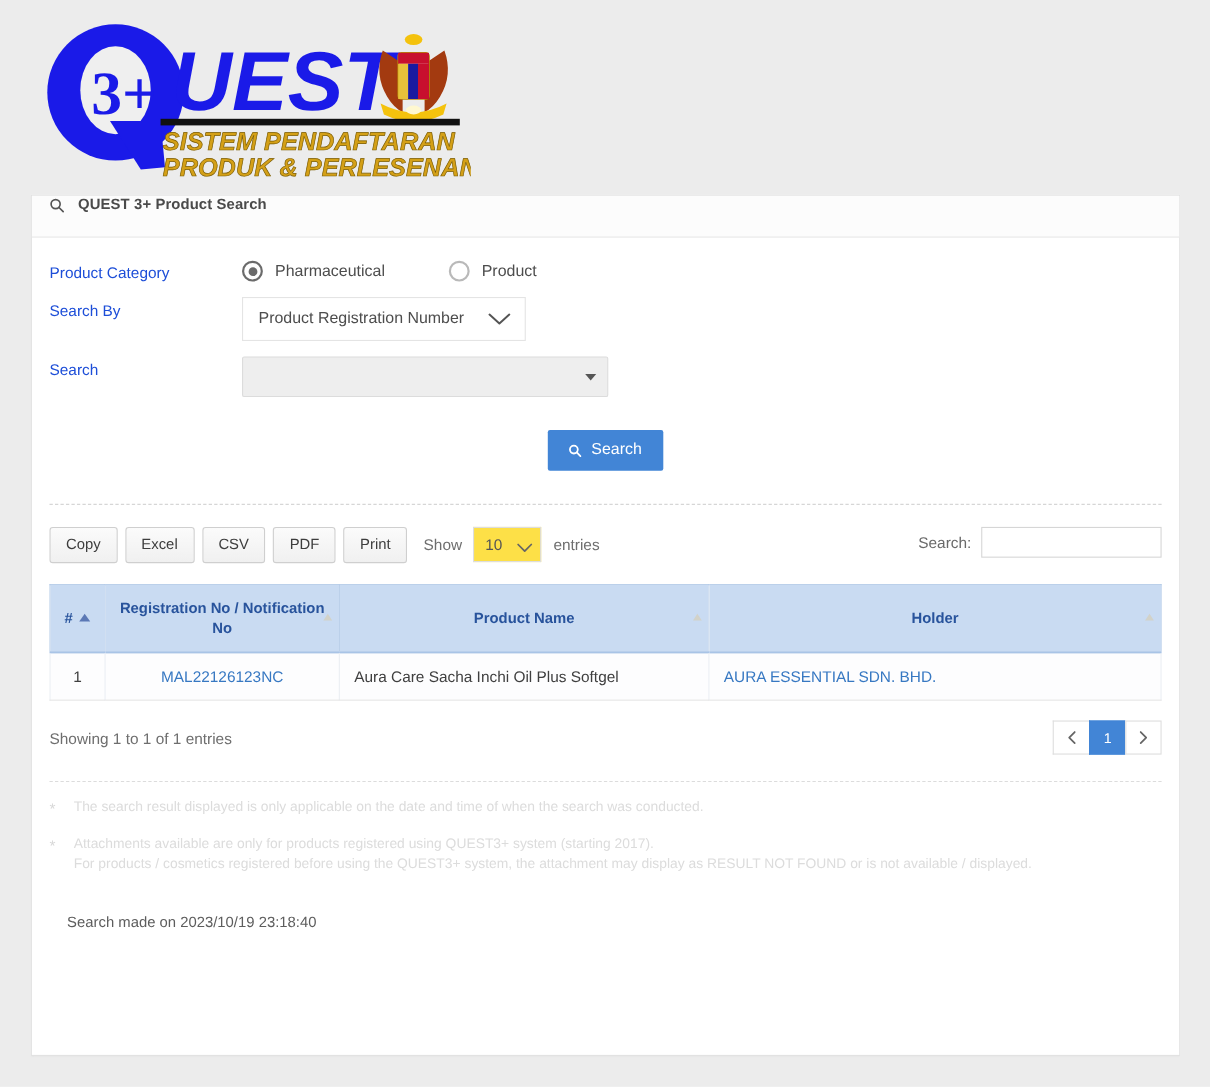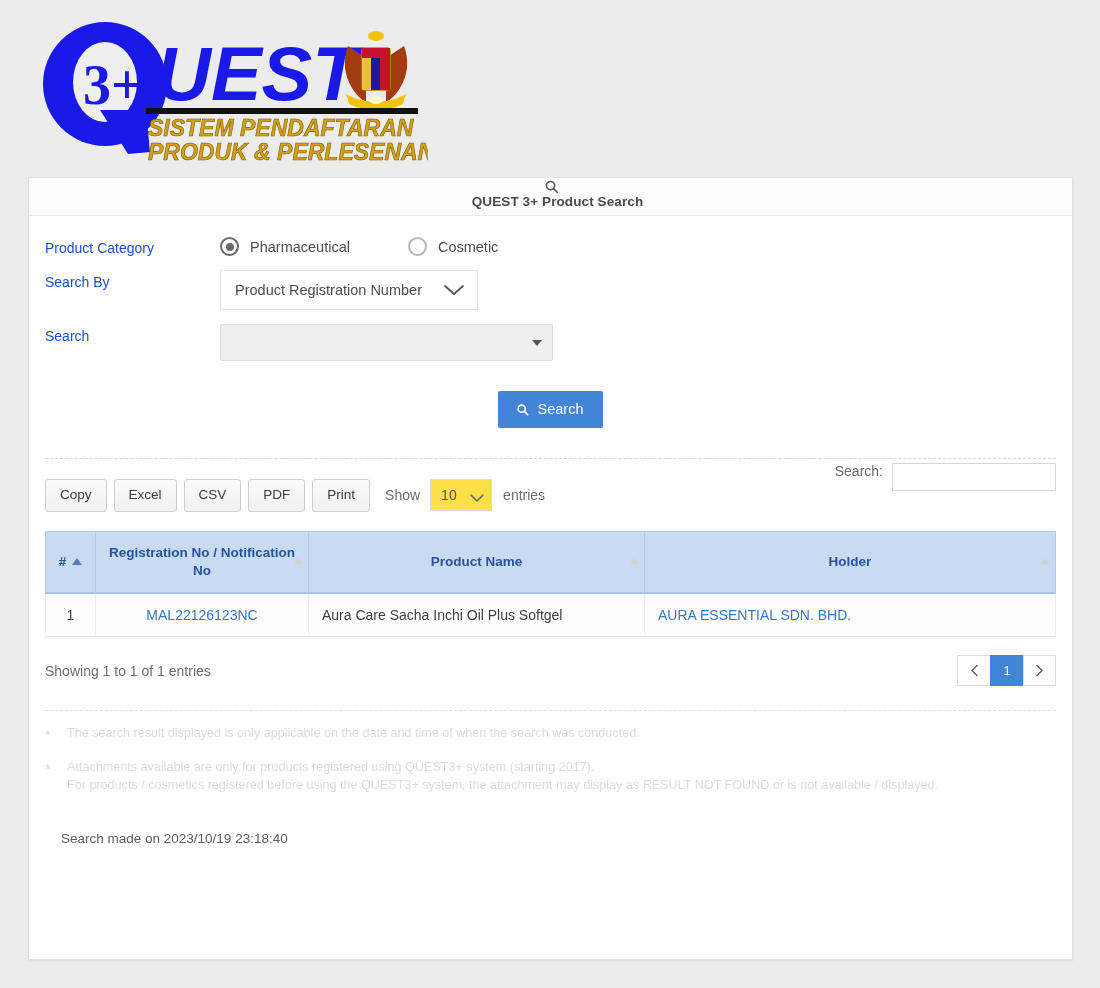--- a/index.html
+++ b/index.html
@@ -29,23 +29,21 @@
     border: 1px solid #e2e2e2;
     box-shadow: 0 1px 2px rgba(0,0,0,0.06);
   }
 
   
   #card-header {
     height: 38px;
     border-bottom: 1px solid #e8e8e8;
     background: #fcfcfc;
     display: flex;
-    align-items: center;
     padding-left: 14px;
-    flex-direction: column;
   }
   #card-header .hdr-icon {
     width: 16px; height: 16px;
     margin-right: 12px;
     color: #555;
     display: inline-flex; align-items: center; justify-content: center;
   }
   #card-header .hdr-title {
     font-size: 13.5px;
     font-weight: bold;
@@ -206,22 +204,22 @@
   .len-sel .chev-sm {
     position: absolute;
     right: 6px; top: 50%;
     margin-top: -5px;
     width: 16px; height: 10px;
     color: #666;
   }
 
   #dt-filter {
     position: absolute;
-    right: 16px; top: 4px;
-    display: flex; align-items: flex-start;
+    right: 16px; top: 20px;
+    display: flex; align-items: center;
   }
   #dt-filter .f-label { font-size: 14px; color: #6a6a6a; margin-right: 9px; }
   #dt-filter input {
     width: 164px; height: 28px;
     border: 1px solid #d6d6d6;
     background: #fff;
     font-family: "Liberation Sans", sans-serif;
     font-size: 13px;
     padding: 0 6px;
     outline: none;
@@ -387,21 +385,21 @@
 
     <div class="form-row">
       <div class="form-label">Product Category</div>
       <div class="radio-group">
         <label class="radio-item">
           <span class="radio-circle checked"></span>
           <span class="radio-label">Pharmaceutical</span>
         </label>
         <label class="radio-item">
           <span class="radio-circle unchecked"></span>
-          <span class="radio-label">Cosmetic</span>
+          <span class="radio-label">Product</span>
         </label>
       </div>
     </div>
 
     <div class="form-row" style="margin-top:6px;">
       <div class="form-label">Search By</div>
       <div class="sel-wrap">
         <span class="sel-text">Product Registration Number</span>
         <span class="chev">
           <svg width="22" height="14" viewBox="0 0 22 14" fill="none" stroke="currentColor" stroke-width="1.8">

